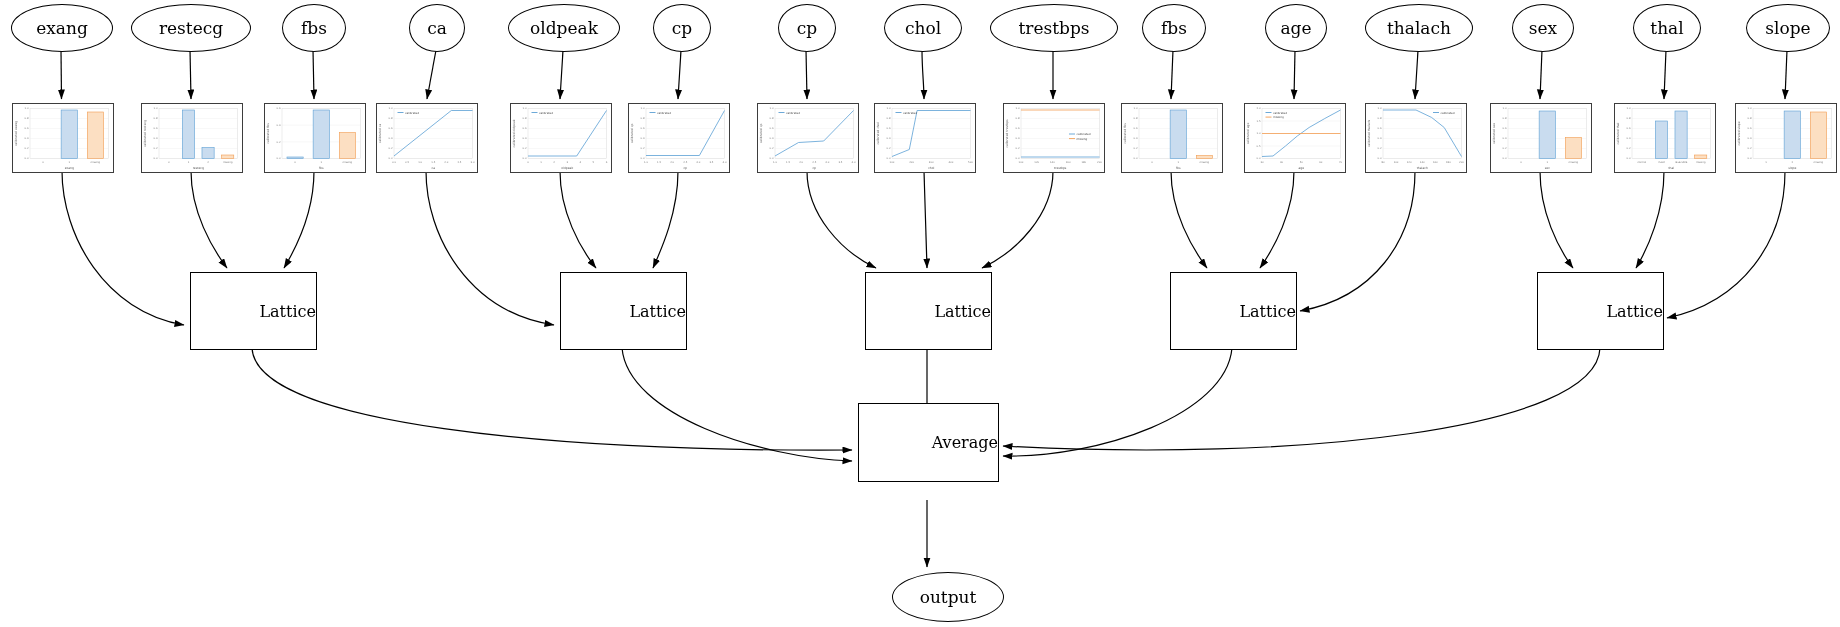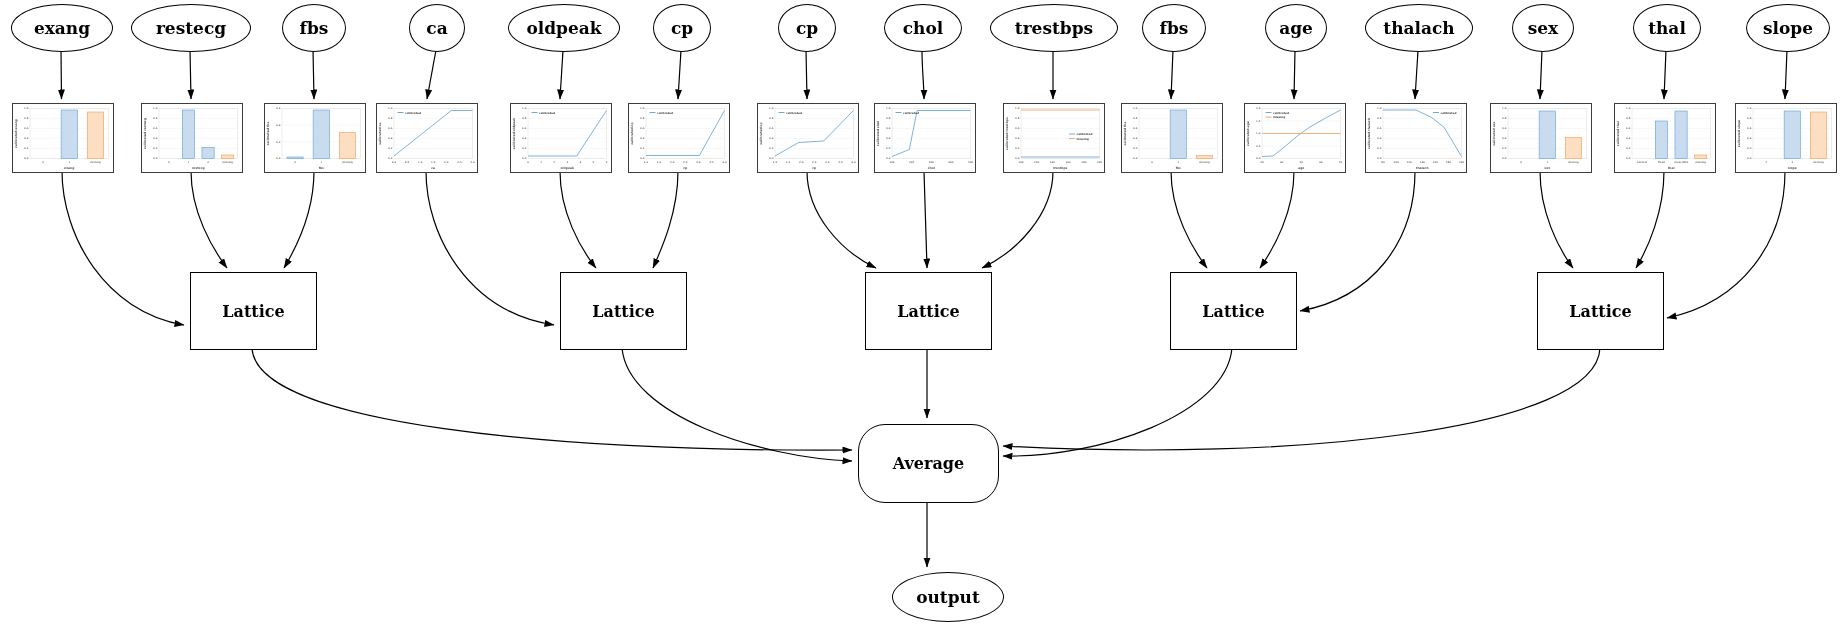--- a/index.html
+++ b/index.html
@@ -1,21 +1,21 @@
 <!DOCTYPE html>
 <html><head>
 <meta charset="utf-8">
 <style>
   html,body{margin:0;padding:0;background:#ffffff;}
   #canvas{position:relative;width:1840px;height:627px;background:#ffffff;overflow:hidden;
-          font-family:"DejaVu Serif", serif;font-weight:bold;}
+          font-family:"DejaVu Serif", serif;}
   .ellipse-node{position:absolute;border:1px solid #000;border-radius:50%;background:#fff;
           display:flex;align-items:center;justify-content:center;font-size:17px;color:#000;z-index:2;}
   .box-node{position:absolute;border:1.2px solid #000;background:#fff;
-          display:flex;align-items:center;justify-content:center;font-size:16px;color:#000;z-index:2;}
+          display:flex;align-items:center;justify-content:flex-end;font-size:16px;color:#000;z-index:2;}
   .chart-node{position:absolute;border:1px solid #3d3d3d;background:#fff;z-index:2;}
   .chart-node svg{display:block;width:100%;height:100%;}
   #edges{position:absolute;left:0;top:0;width:1840px;height:627px;z-index:1;pointer-events:none;}
 </style>
 </head>
 <body>
 
 <div id="canvas">
 
   <svg id="edges" viewBox="0 0 1840 627">
@@ -524,21 +524,21 @@
   <div class="box-node" style="left:865px;top:272px;width:125px;height:76px;">
       <span>Lattice</span>
     </div>
   <div class="box-node" style="left:1170px;top:272px;width:125px;height:76px;">
       <span>Lattice</span>
     </div>
   <div class="box-node" style="left:1537px;top:272px;width:125px;height:76px;">
       <span>Lattice</span>
     </div>
 
-  <div class="box-node" style="left:858px;top:424px;width:139px;height:77px;border-radius:27px;">
+  <div class="box-node" style="left:858px;top:403px;width:139px;height:77px;">
       <span>Average</span>
     </div>
 
   <div class="ellipse-node" style="left:892px;top:572px;width:110px;height:48px;">
       <span>output</span>
     </div>
 
 </div>
 
 </body></html>

